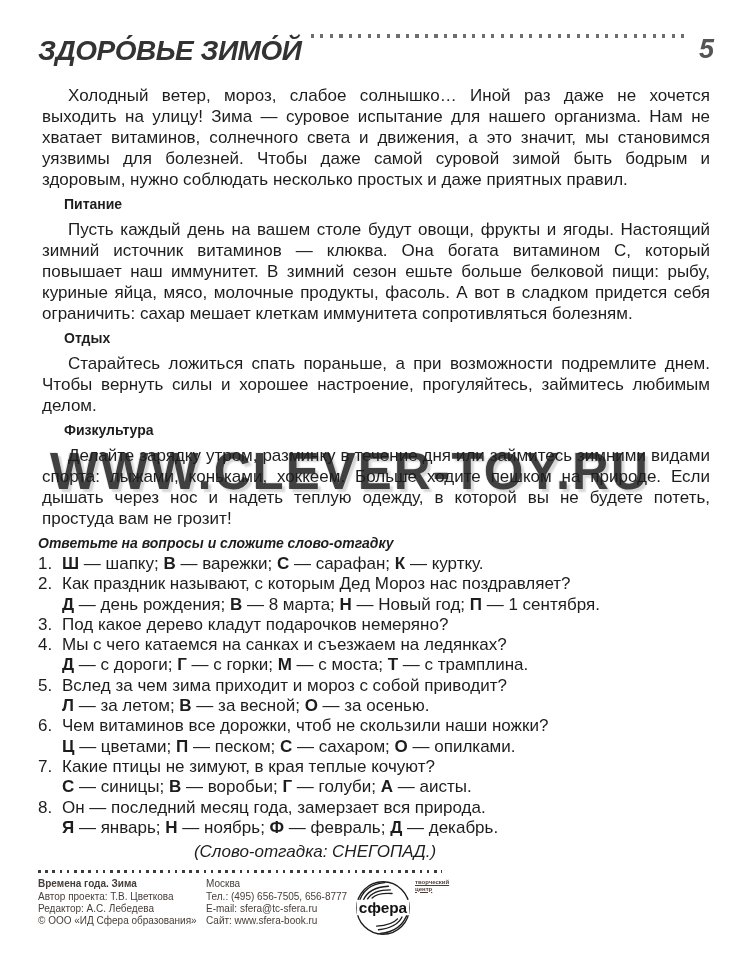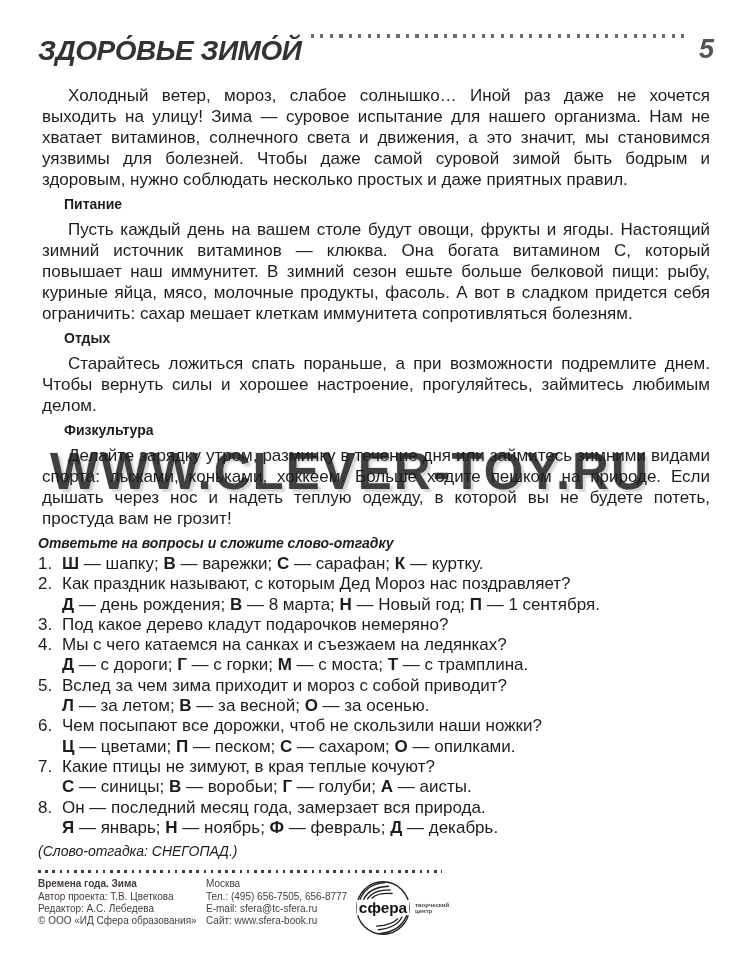--- a/index.html
+++ b/index.html
@@ -48,35 +48,35 @@
   .quiz-head{
     margin:4px 0 0 0;font-size:14px;line-height:21px;
     font-weight:bold;font-style:italic;
   }
   .quiz{margin:0;padding:0;list-style:none;font-size:17px;line-height:20.3px;}
   .q{display:flex;}
   .qnum{width:24px;flex:none;}
   .qbody{flex:1;}
   .qopts b{font-weight:bold;}
   .answer{
-    margin:3px 0 0 0;font-size:14px;font-style:italic;
-    text-align:left;padding-right:122px;line-height:21px;
+    margin:3px 0 0 0;font-size:17px;font-style:italic;
+    text-align:center;padding-right:122px;line-height:21px;
   }
   .dotline{
     margin-top:8px;width:404px;height:3px;
     background:repeating-linear-gradient(to right,#3c3c3c 0 2.6px,transparent 2.6px 7.2px);
   }
   .pfooter{
     margin-top:5px;display:flex;align-items:flex-start;
     font-size:10px;line-height:12.4px;color:#453d38;
   }
   .fcol1{width:168px;flex:none;}
   .fcol2{width:148px;flex:none;}
   .fline.bold{font-weight:bold;}
-  .flogo{display:flex;align-items:center;margin-top:1px;}
+  .flogo{display:flex;align-items:flex-start;margin-top:1px;text-decoration:underline;}
   .flogo-tag{
     width:46px;margin-left:3px;
     font-size:6px;line-height:6.5px;font-weight:bold;color:#53423a;
   }
 </style>
 </head>
 <body>
 
 <div class="page">
 
@@ -133,21 +133,21 @@
       <li class="q">
         <span class="qnum">5.</span>
         <div class="qbody">
           <div class="qtext">Вслед за чем зима приходит и мороз с собой приводит?</div>
           <div class="qopts"><b>Л</b> — за летом; <b>В</b> — за весной; <b>О</b> — за осенью.</div>
         </div>
       </li>
       <li class="q">
         <span class="qnum">6.</span>
         <div class="qbody">
-          <div class="qtext">Чем посыпают все дорожки, чтоб не скользили наши ножки?</div>
+          <div class="qtext">Чем витаминов все дорожки, чтоб не скользили наши ножки?</div>
           <div class="qopts"><b>Ц</b> — цветами; <b>П</b> — песком; <b>С</b> — сахаром; <b>О</b> — опилками.</div>
         </div>
       </li>
       <li class="q">
         <span class="qnum">7.</span>
         <div class="qbody">
           <div class="qtext">Какие птицы не зимуют, в края теплые кочуют?</div>
           <div class="qopts"><b>С</b> — синицы; <b>В</b> — воробьи; <b>Г</b> — голуби; <b>А</b> — аисты.</div>
         </div>
       </li>

